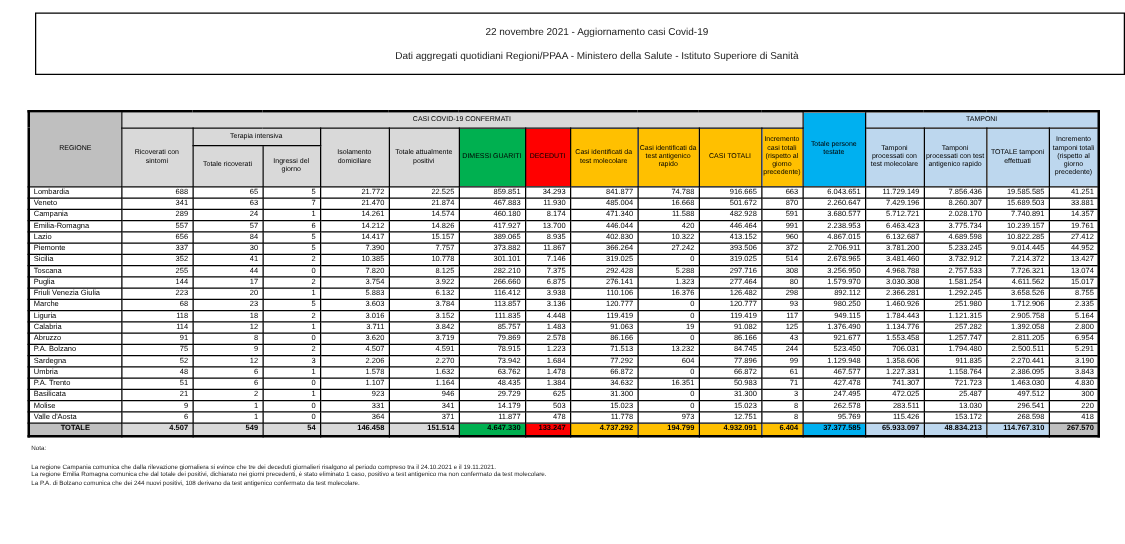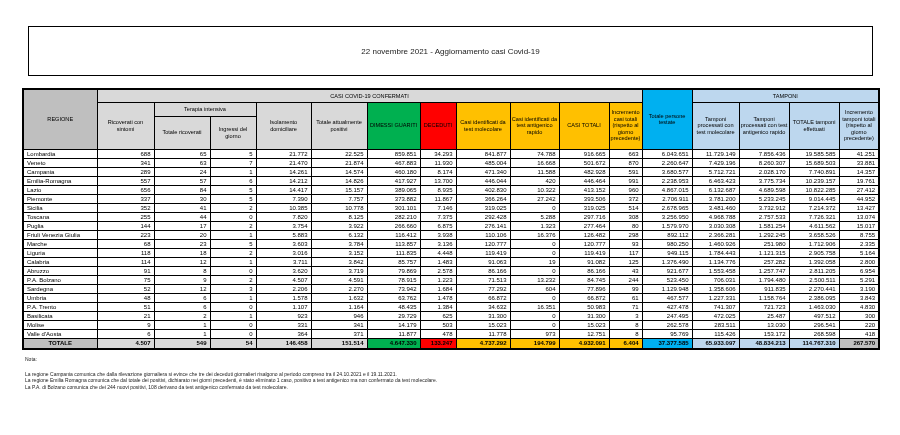--- a/index.html
+++ b/index.html
@@ -1,24 +1,24 @@
 <!DOCTYPE html>
 <html style="--green: #00B050; --red: #FF0000; --yellow: #FFC000; --cyan: #00B0F0; --lblue: #BDD7EE; --gray1: #BFBFBF; --gray2: #D9D9D9;"><head>
 <meta charset="utf-8">
 <style>
   html,body{margin:0;padding:0;}
   body{
     width:900px;height:435px;background:#ffffff;position:relative;
     font-family:"Liberation Sans",sans-serif;color:#000;
   }
   .title-box{
-    position:absolute;left:28px;top:26px;width:843px;height:48px;
+    position:absolute;left:28px;top:10px;width:843px;height:48px;
     border:1px solid #000;background:#fff;
     display:flex;flex-direction:column;justify-content:space-evenly;align-items:center;
-    font-size:8px;color:#1a1a1a;text-align:right;
+    font-size:8px;color:#1a1a1a;text-align:right;padding-left:27px;
   }
   table.covid{
     position:absolute;left:22px;top:88px;width:856px;
     border-collapse:collapse;table-layout:fixed;
     border:2px solid #000;
   }
   .covid th,.covid td{
     border:1px solid #000;overflow:hidden;padding:0;vertical-align:middle;
   }
   .covid th{
@@ -56,20 +56,21 @@
     font-size:5px;line-height:1.3;color:#222;
   }
   .notes .nota-title{margin-bottom:8px;}
   .notes div{margin:0;}
 </style>
 </head>
 <body>
 
 <div class="title-box">
   <div>22 novembre 2021 - Aggiornamento casi Covid-19</div>
+  <div>Dati aggregati quotidiani Regioni/PPAA - Ministero della Salute - Istituto Superiore di Sanità</div>
 </div>
 
 <table class="covid">
   <colgroup>
     <col style="width:74px">
       <col style="width:57px">
       <col style="width:56px">
       <col style="width:46px">
     <col style="width:55px">
       <col style="width:56px">

